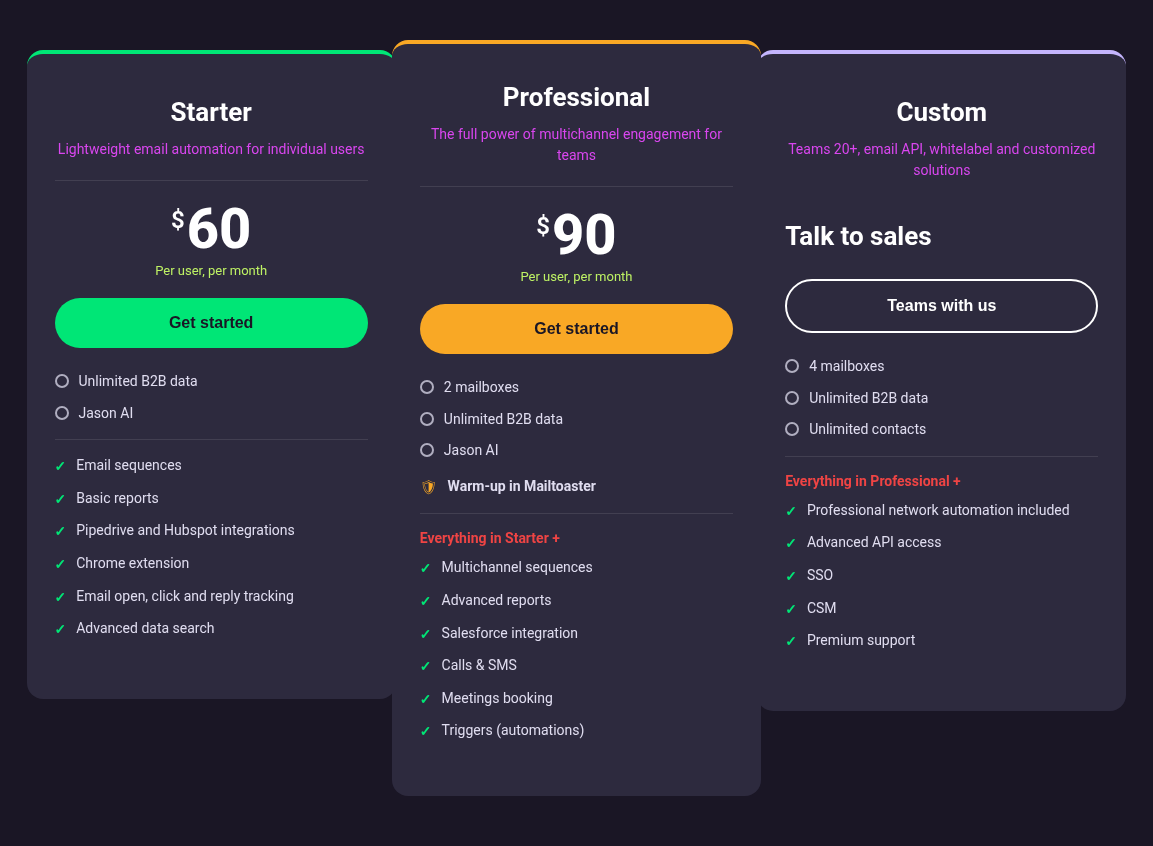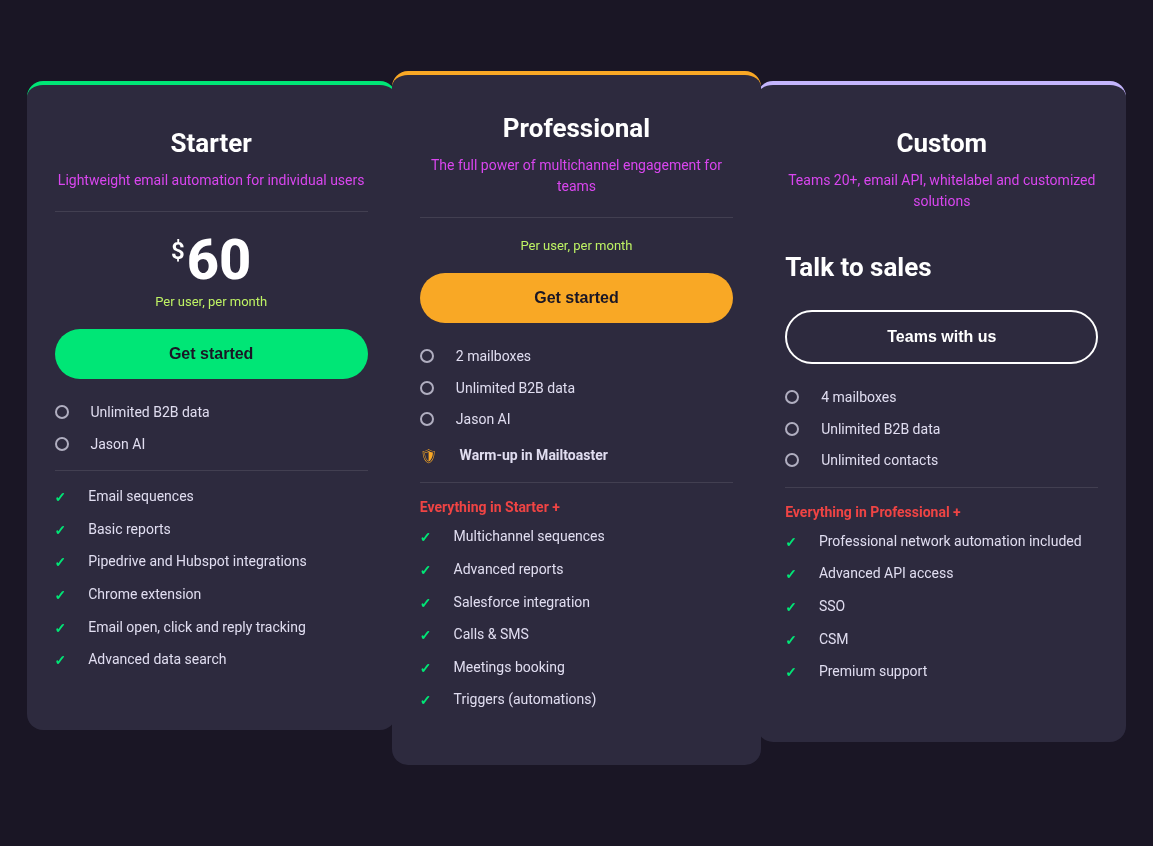--- a/index.html
+++ b/index.html
@@ -133,21 +133,21 @@
     }
 
     .feature-list {
       list-style: none;
       margin-bottom: 16px;
     }
 
     .feature-list li {
       display: flex;
       align-items: flex-start;
-      gap: 22px;
+      gap: 10px;
       font-size: 14px;
       color: #e0ddf0;
       margin-bottom: 12px;
       line-height: 1.4;
     }
 
     .feature-list li .icon {
       flex-shrink: 0;
       margin-top: 1px;
       font-size: 14px;
@@ -232,20 +232,23 @@
           <span>Advanced data search</span>
         </li>
     </ul>
   </div>
 
   <div class="plan-card professional">
     <h2 class="plan-title">Professional</h2>
     <p class="plan-description">The full power of multichannel engagement for teams</p>
     <hr class="divider">
     <div class="price-block">
+      <div class="price-amount">
+        <span class="price-dollar">$</span><span>90</span>
+      </div>
       <div class="price-period">Per user, per month</div>
     </div>
     <button class="btn-get-started btn-orange">Get started</button>
     <ul class="feature-list">
       <li>
           <span class="icon-circle"></span>
           <span>2 mailboxes</span>
         </li>
       <li>
           <span class="icon-circle"></span>

